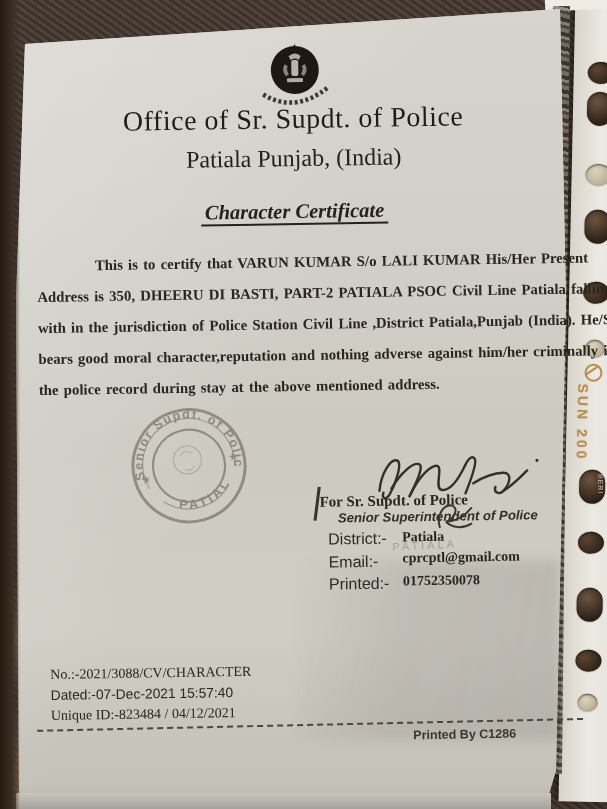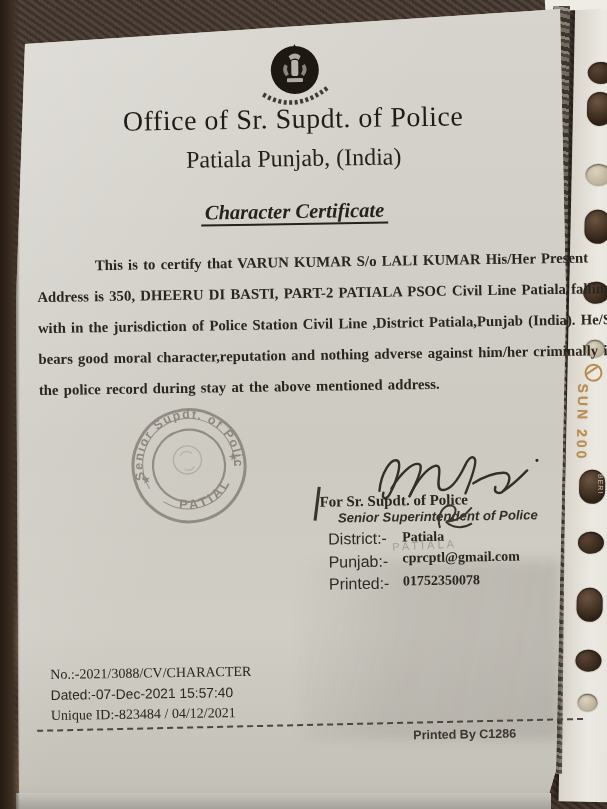--- a/index.html
+++ b/index.html
@@ -162,21 +162,21 @@
     <svg class="abs flourish-svg" viewBox="0 0 70 46">
       <g fill="none" stroke="#3a342d" stroke-width="2">
         <path d="M18 30 C14 18 22 6 30 8 C38 10 32 22 24 24 C34 24 44 18 50 10"></path>
         <path d="M24 24 C30 30 40 32 50 26"></path>
       </g>
     </svg>
     <div class="abs remnant">PATIALA</div>
 
     <div class="abs field-label" style="left:326px;top:531px;">District:-</div>
     <div class="abs field-value" style="left:400px;top:531px;">Patiala</div>
-    <div class="abs field-label" style="left:326px;top:554px;">Punjab:-</div>
+    <div class="abs field-label" style="left:326px;top:554px;">Email:-</div>
     <div class="abs field-value" style="left:400px;top:552px;">cprcptl@gmail.com</div>
     <div class="abs field-label" style="left:326px;top:576px;">Printed:-</div>
     <div class="abs field-value" style="left:400px;top:575px;">01752350078</div>
 
     <div class="abs ref" style="top:663px;">No.:-2021/3088/CV/CHARACTER</div>
     <div class="abs ref sans" style="top:684px;">Dated:-07-Dec-2021 15:57:40</div>
     <div class="abs ref" style="top:704px;">Unique ID:-823484 / 04/12/2021</div>
     <div class="abs dashes"></div>
     <div class="abs printed">Printed By C1286</div>
 

